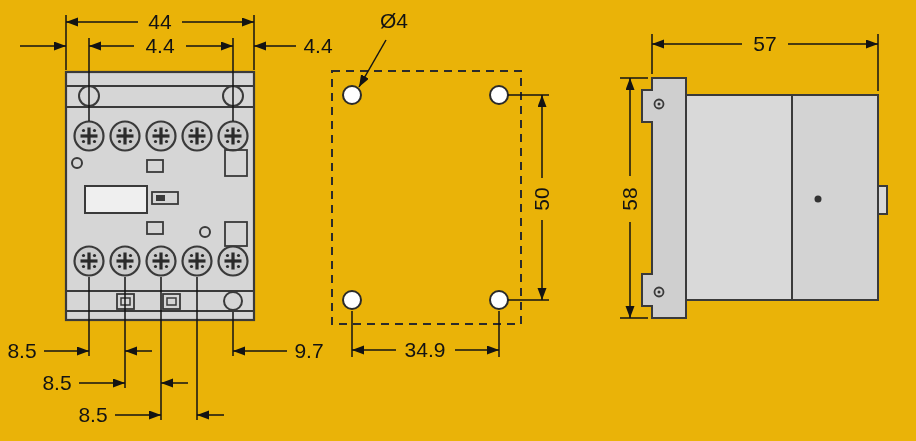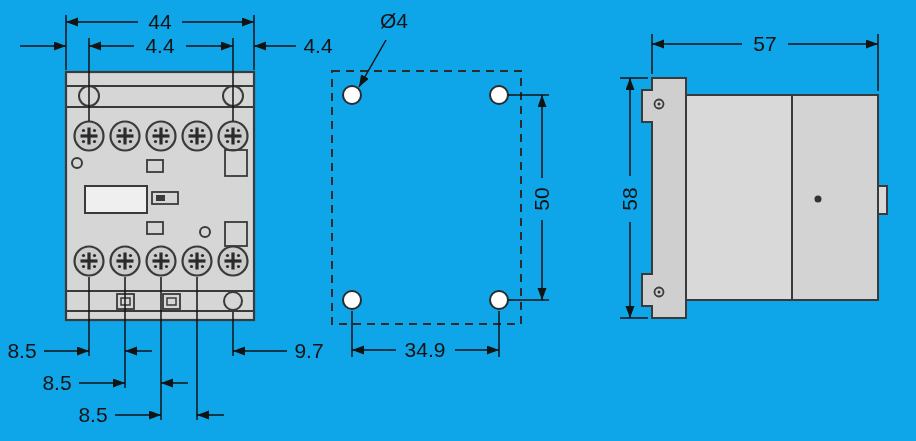--- a/index.html
+++ b/index.html
@@ -1,16 +1,16 @@
 <!DOCTYPE html>
 <html><head>
 <meta charset="utf-8">
 <style>
   html,body{margin:0;padding:0;background:#ffffff;}
-  .canvas{position:relative;width:916px;height:441px;background:#0ea5e9;overflow:hidden;}
+  .canvas{position:relative;width:916px;height:441px;background:#eab308;overflow:hidden;}
   svg{display:block;}
   text.dim{font-family:"Liberation Sans", sans-serif;font-size:21px;fill:#131313;}
 </style>
 </head>
 <body>
 
 <div class="canvas">
 <svg width="916" height="441" viewBox="0 0 916 441" xmlns="http://www.w3.org/2000/svg">
   <defs>
     <marker id="arr" orient="auto" markerUnits="userSpaceOnUse" markerWidth="14" markerHeight="10" refX="12" refY="4.5">

